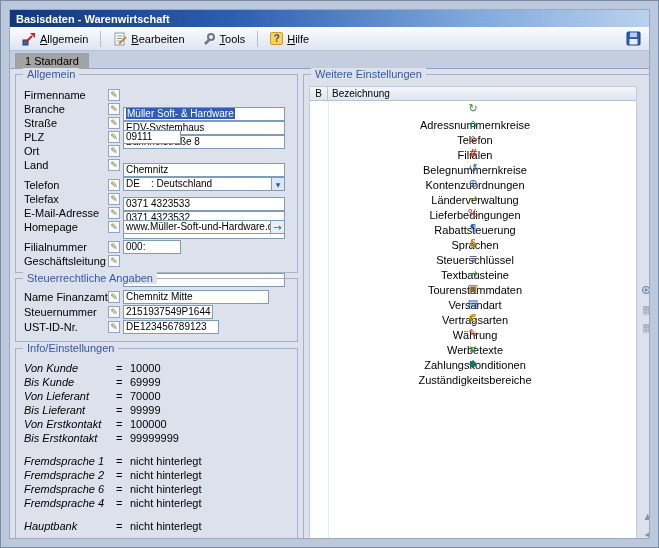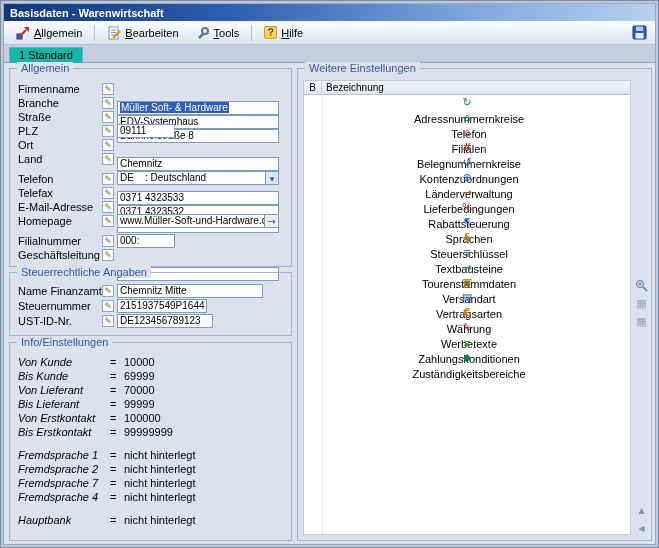--- a/index.html
+++ b/index.html
@@ -1,37 +1,37 @@
 <!DOCTYPE html>
 <html><head>
 <meta charset="utf-8">
 <style>
   * { box-sizing: border-box; margin: 0; padding: 0; }
   html,body { width: 659px; height: 548px; }
   body { font-family: "Liberation Sans","DejaVu Sans",sans-serif; font-size: 11px; color:#000; background:#8d9cb5; }
 
-  .frame { width:659px; height:548px; border:1px solid #7c8ba3; background:#bcc8dc; padding:2px; }
+  .frame { width:659px; height:548px; border:1px solid #7c8ba3; background:#bcc8dc; padding:8px; }
   .window { height:100%; display:flex; flex-direction:column; background:#dce1ec; border:1px solid #9aa8c0; overflow:hidden; }
 
   
   .titlebar { height:17px; flex:0 0 17px; display:flex; align-items:center; padding-left:6px;
     background:linear-gradient(90deg,#10377c 0%,#2d5eb0 35%,#7fa8dc 72%,#b9d1ee 100%); }
   .titlebar .title { color:#fff; font-weight:bold; font-size:11px; }
 
   
   .toolbar { height:24px; flex:0 0 24px; display:flex; align-items:center; padding:0 4px; gap:1px;
     background:linear-gradient(#fbfcfe,#dde4f0); border-bottom:1px solid #b7c1d6; }
   .tbtn { display:flex; align-items:center; gap:4px; padding:2px 7px; font-size:11px; border:1px solid transparent; border-radius:2px; cursor:default; }
   .tsep { width:1px; height:16px; background:#b4bfd4; margin:0 3px; }
   .save { margin-left:auto; margin-right:3px; display:flex; align-items:center; padding:1px; }
   .helpbadge { width:13px; height:13px; background:#ffd34d; border:1px solid #c79f2a; border-radius:2px; color:#1f4fae; font-weight:bold; font-size:10px; line-height:11px; text-align:center; display:inline-block; }
 
   
   .tabrow { height:18px; flex:0 0 18px; background:#c5cedf; border-bottom:1px solid #8ea2c4; display:flex; align-items:flex-end; padding-left:5px; }
-  .tab { position:relative; top:1px; padding:1px 9px 2px; background:#14b8a6; border:1px solid #8ea2c4; border-bottom:none; font-size:11px; }
+  .tab { position:relative; top:1px; padding:1px 9px 2px; background:#a3a3a3; border:1px solid #8ea2c4; border-bottom:none; font-size:11px; }
 
   
   .content { position:relative; flex:1; background:#dce1ec; }
 
   .group { position:absolute; border:1px solid #a6b2c9; }
   .gtitle { position:absolute; top:-7px; left:7px; padding:0 4px; background:#dce1ec; color:#3458a4; font-size:11px; }
 
   #g-allgemein { left:5px; top:5px;   width:283px; height:199px; }
   #g-steuer    { left:5px; top:209px; width:283px; height:64px; }
   #g-info      { left:5px; top:279px; width:283px; height:199px; }
@@ -290,21 +290,21 @@
           <span class="ilabel">Fremdsprache 1</span>
           <span class="isep">=</span>
           <span>nicht hinterlegt</span>
         </div>
         <div class="irow" style="top:120px">
           <span class="ilabel">Fremdsprache 2</span>
           <span class="isep">=</span>
           <span>nicht hinterlegt</span>
         </div>
         <div class="irow" style="top:134px">
-          <span class="ilabel">Fremdsprache 7</span>
+          <span class="ilabel">Fremdsprache 6</span>
           <span class="isep">=</span>
           <span>nicht hinterlegt</span>
         </div>
         <div class="irow" style="top:148px">
           <span class="ilabel">Fremdsprache 4</span>
           <span class="isep">=</span>
           <span>nicht hinterlegt</span>
         </div>
         <div class="irow" style="top:171px">
           <span class="ilabel">Hauptbank</span>

